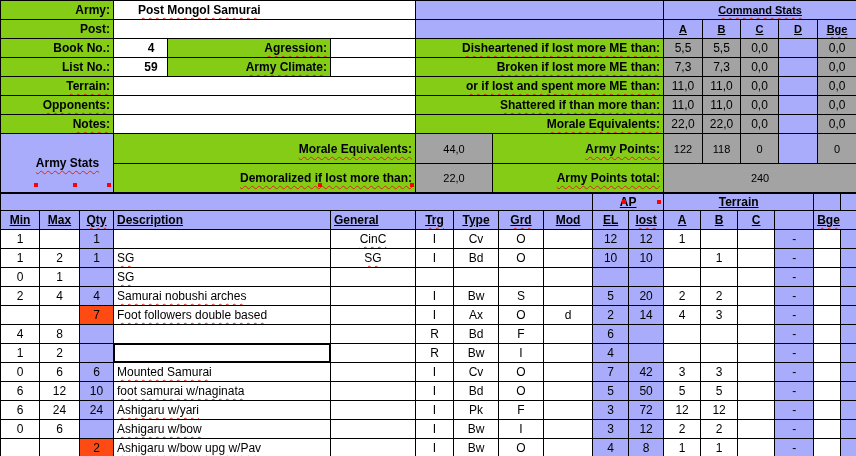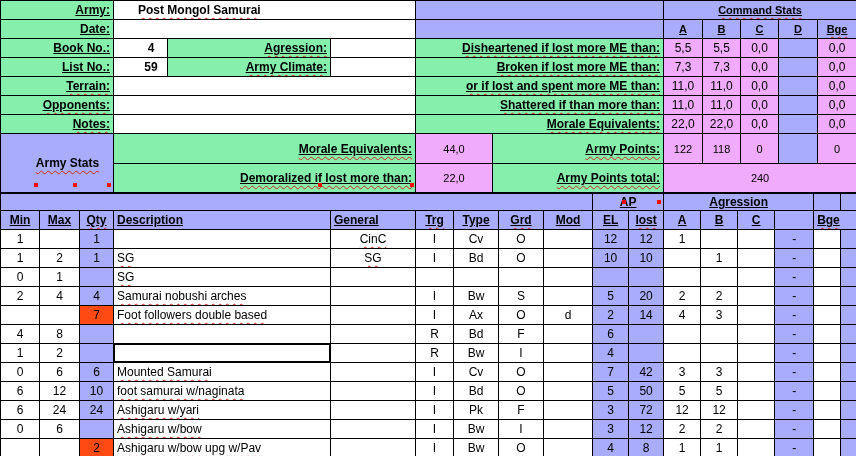--- a/index.html
+++ b/index.html
@@ -3,24 +3,24 @@
 <meta charset="utf-8">
 <style>
   html,body{margin:0;padding:0;background:#fff;}
   .sheet{
     position:relative;width:856px;height:456px;overflow:hidden;background:#fff;
     font-family:"Liberation Sans",sans-serif;font-size:12px;color:#000;
   }
   table{border-collapse:collapse;table-layout:fixed;width:856px;}
   td{border:1px solid #000;padding:0 3px;height:18px;overflow:hidden;white-space:nowrap;vertical-align:middle;}
   
-  .lab{background:#86efac;font-weight:bold;text-align:right;text-decoration:underline;}
+  .lab{background:#84cc16;font-weight:bold;text-align:right;}
   .hdr{background:#A8ACFA;font-weight:bold;text-align:center;text-decoration:underline;}
   .bfill{background:#A8ACFA;}           
-  .val{background:#f0abfc;text-align:center;}
+  .val{background:#a3a3a3;text-align:center;}
   .entry{background:#fff;}
   .alert{background:#FF4A14;}
   .c{text-align:center;}
   .dl{text-align:left;}
   .r{text-align:left;}
   .bold{font-weight:bold;padding-left:24px;}
   .f13{font-size:11px;}
   .f15{font-size:12px;}
   .noul{text-decoration:none;}
   .sq{text-decoration:underline;text-decoration-style:wavy;text-decoration-color:#d42a1e;text-decoration-thickness:1px;text-underline-offset:3px;}
@@ -53,21 +53,21 @@
         <col style="width:39px">
     </colgroup>
     <tbody>
         <tr>
       <td class="lab">Army:</td>
       <td class="entry dl bold" colspan="3"><span class="sq">Post Mongol Samurai</span></td>
       <td class="bfill" colspan="2"></td>
       <td class="hdr f13" colspan="5"><span class="sq">Command Stats</span></td>
     </tr>
     <tr>
-      <td class="lab">Date:</td>
+      <td class="lab">Post:</td>
       <td class="entry" colspan="3"></td>
       <td class="bfill" colspan="2"></td>
       <td class="hdr f13">A</td>
       <td class="hdr f13">B</td>
       <td class="hdr f13">C</td>
       <td class="hdr f13">D</td>
       <td class="hdr f13"><span class="sq">Bge</span></td>
     </tr>
     <tr>
       <td class="lab">Book No.:</td>
@@ -160,21 +160,21 @@
         <col style="width:37px">
         <col style="width:37px">
         <col style="width:39px">
         <col style="width:27px">
         <col style="width:16px">
     </colgroup>
     <tbody>
         <tr class="rowJ">
       <td class="bfill" colspan="9"></td>
       <td class="hdr" colspan="2"><span class="sq">AP</span></td>
-      <td class="hdr" colspan="4"><span class="sq">Agression</span></td>
+      <td class="hdr" colspan="4"><span class="sq">Terrain</span></td>
       <td class="bfill"></td>
       <td class="bfill"></td>
     </tr>
     <tr>
       <td class="hdr">Min</td>
       <td class="hdr">Max</td>
       <td class="hdr"><span class="sq">Qty</span></td>
       <td class="hdr dl">Description</td>
       <td class="hdr r">General</td>
       <td class="hdr"><span class="sq">Trg</span></td>

